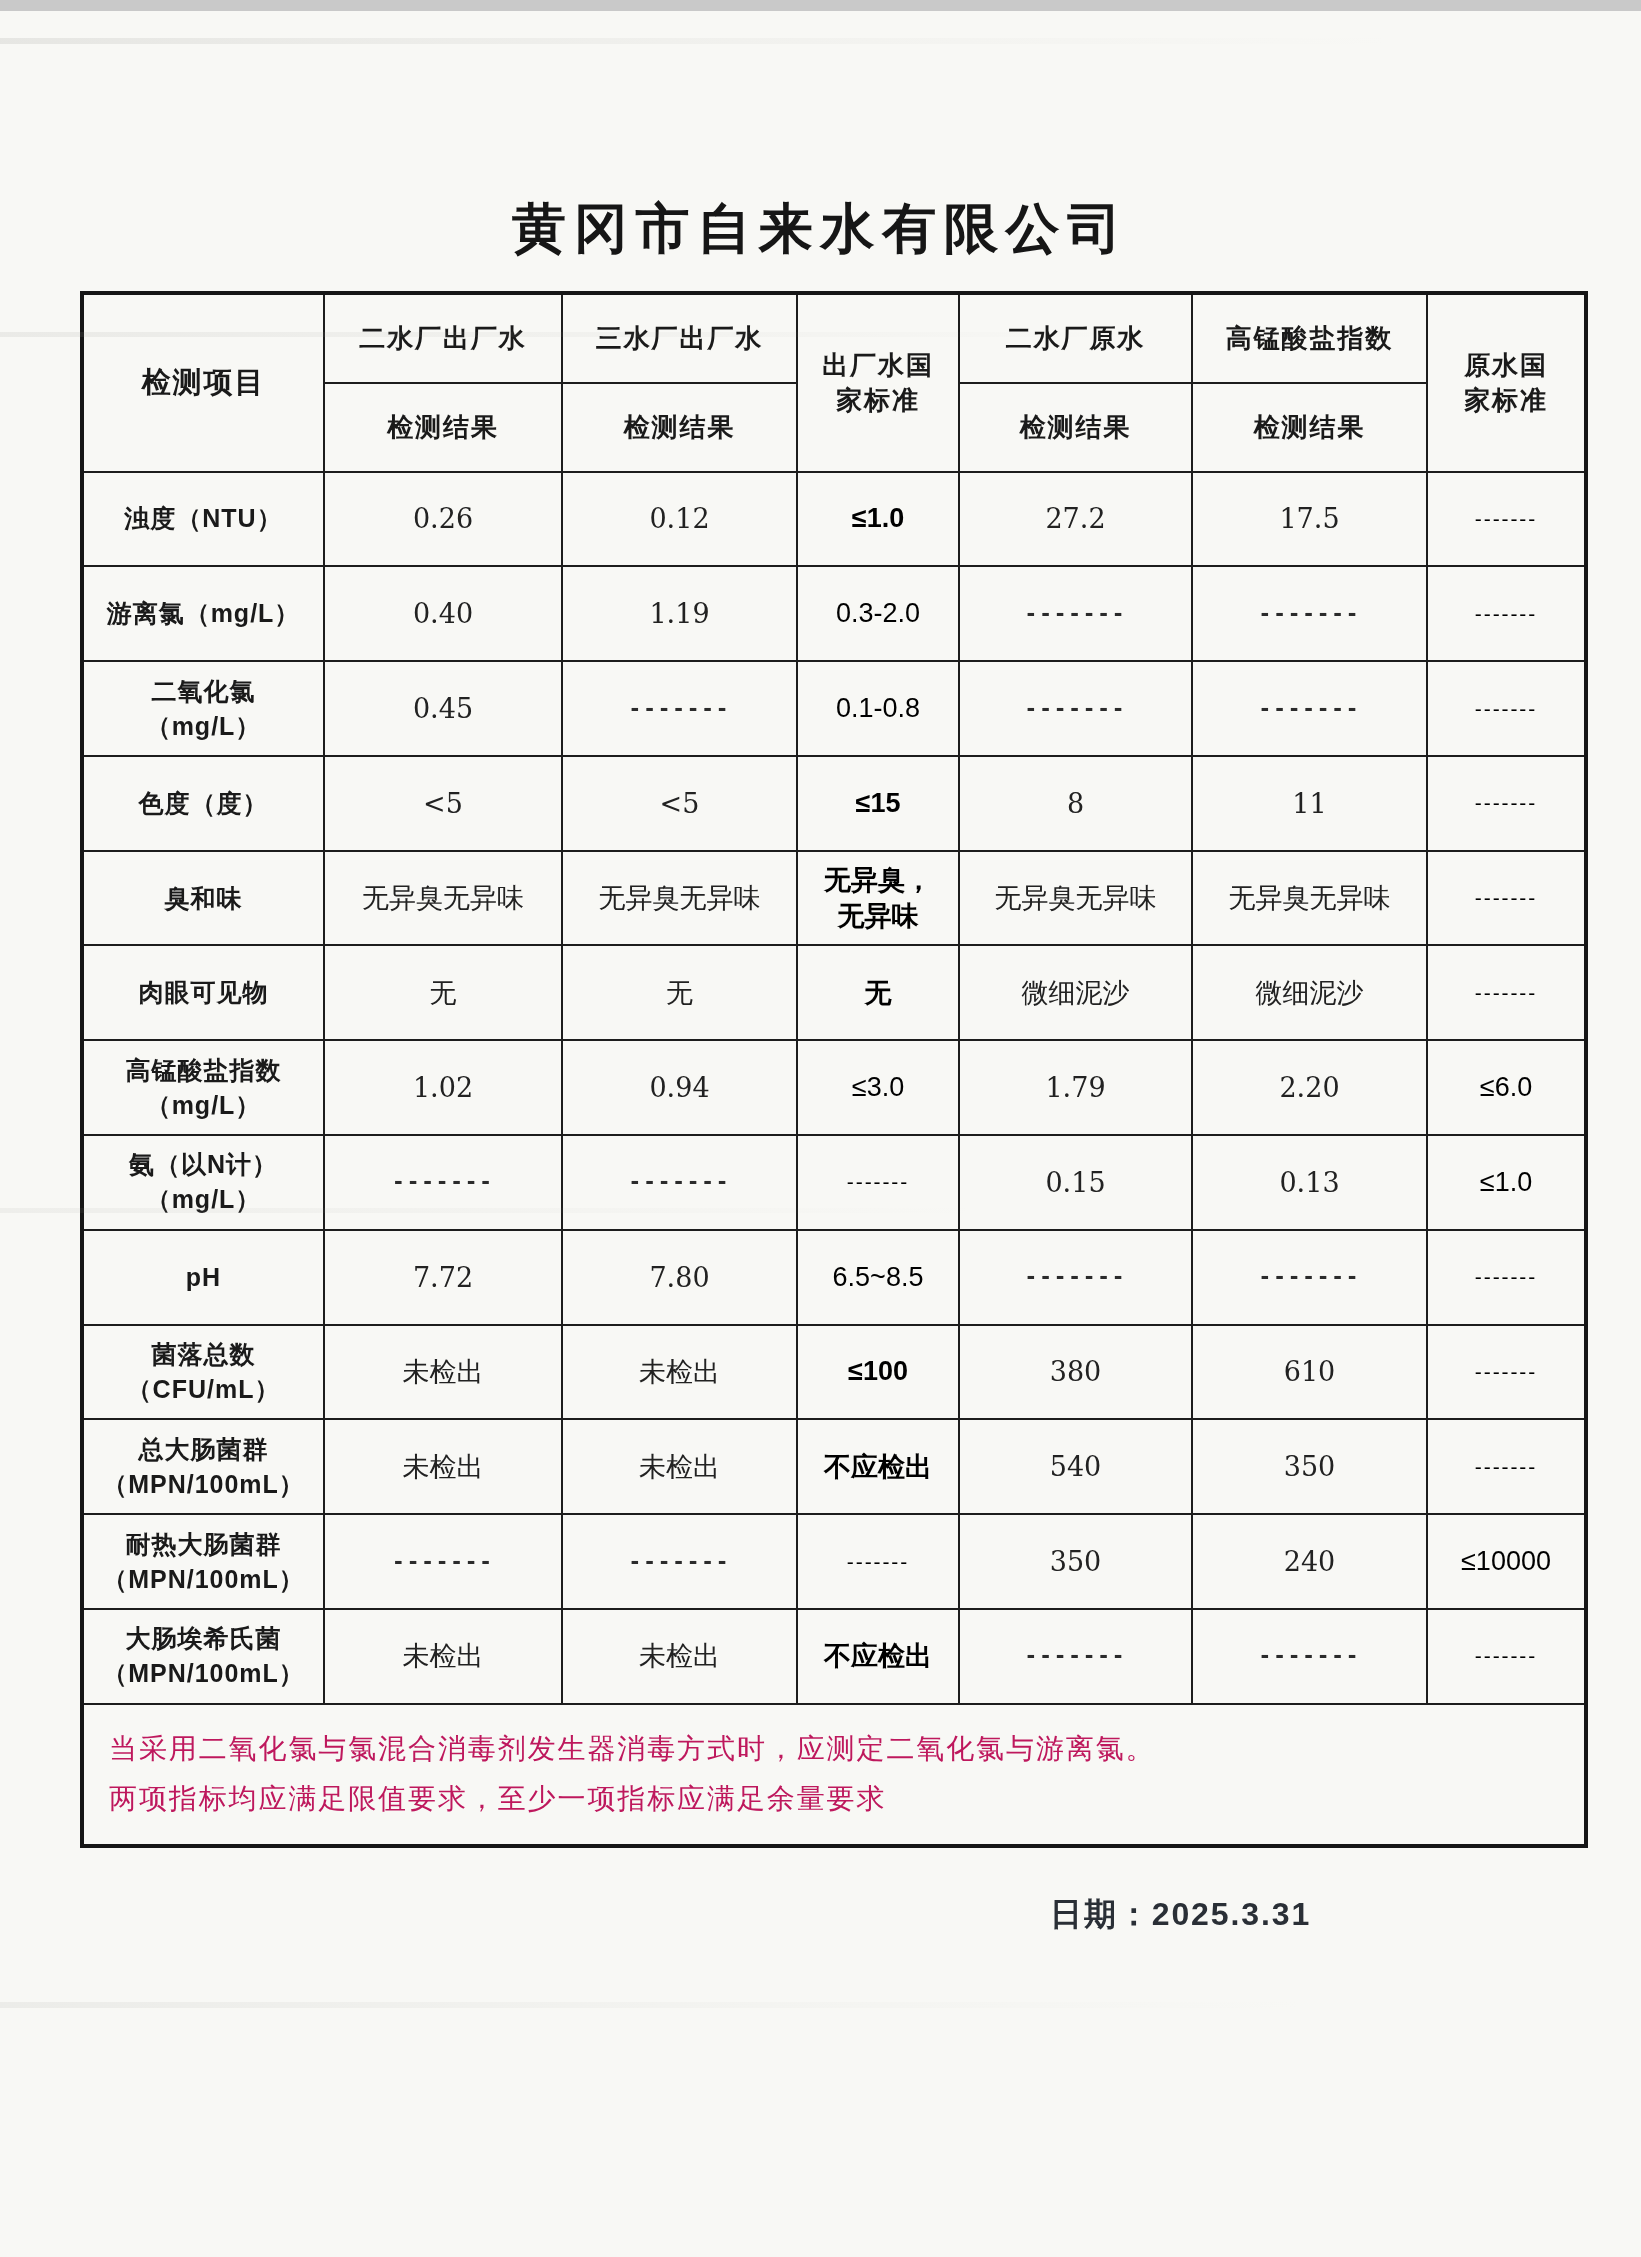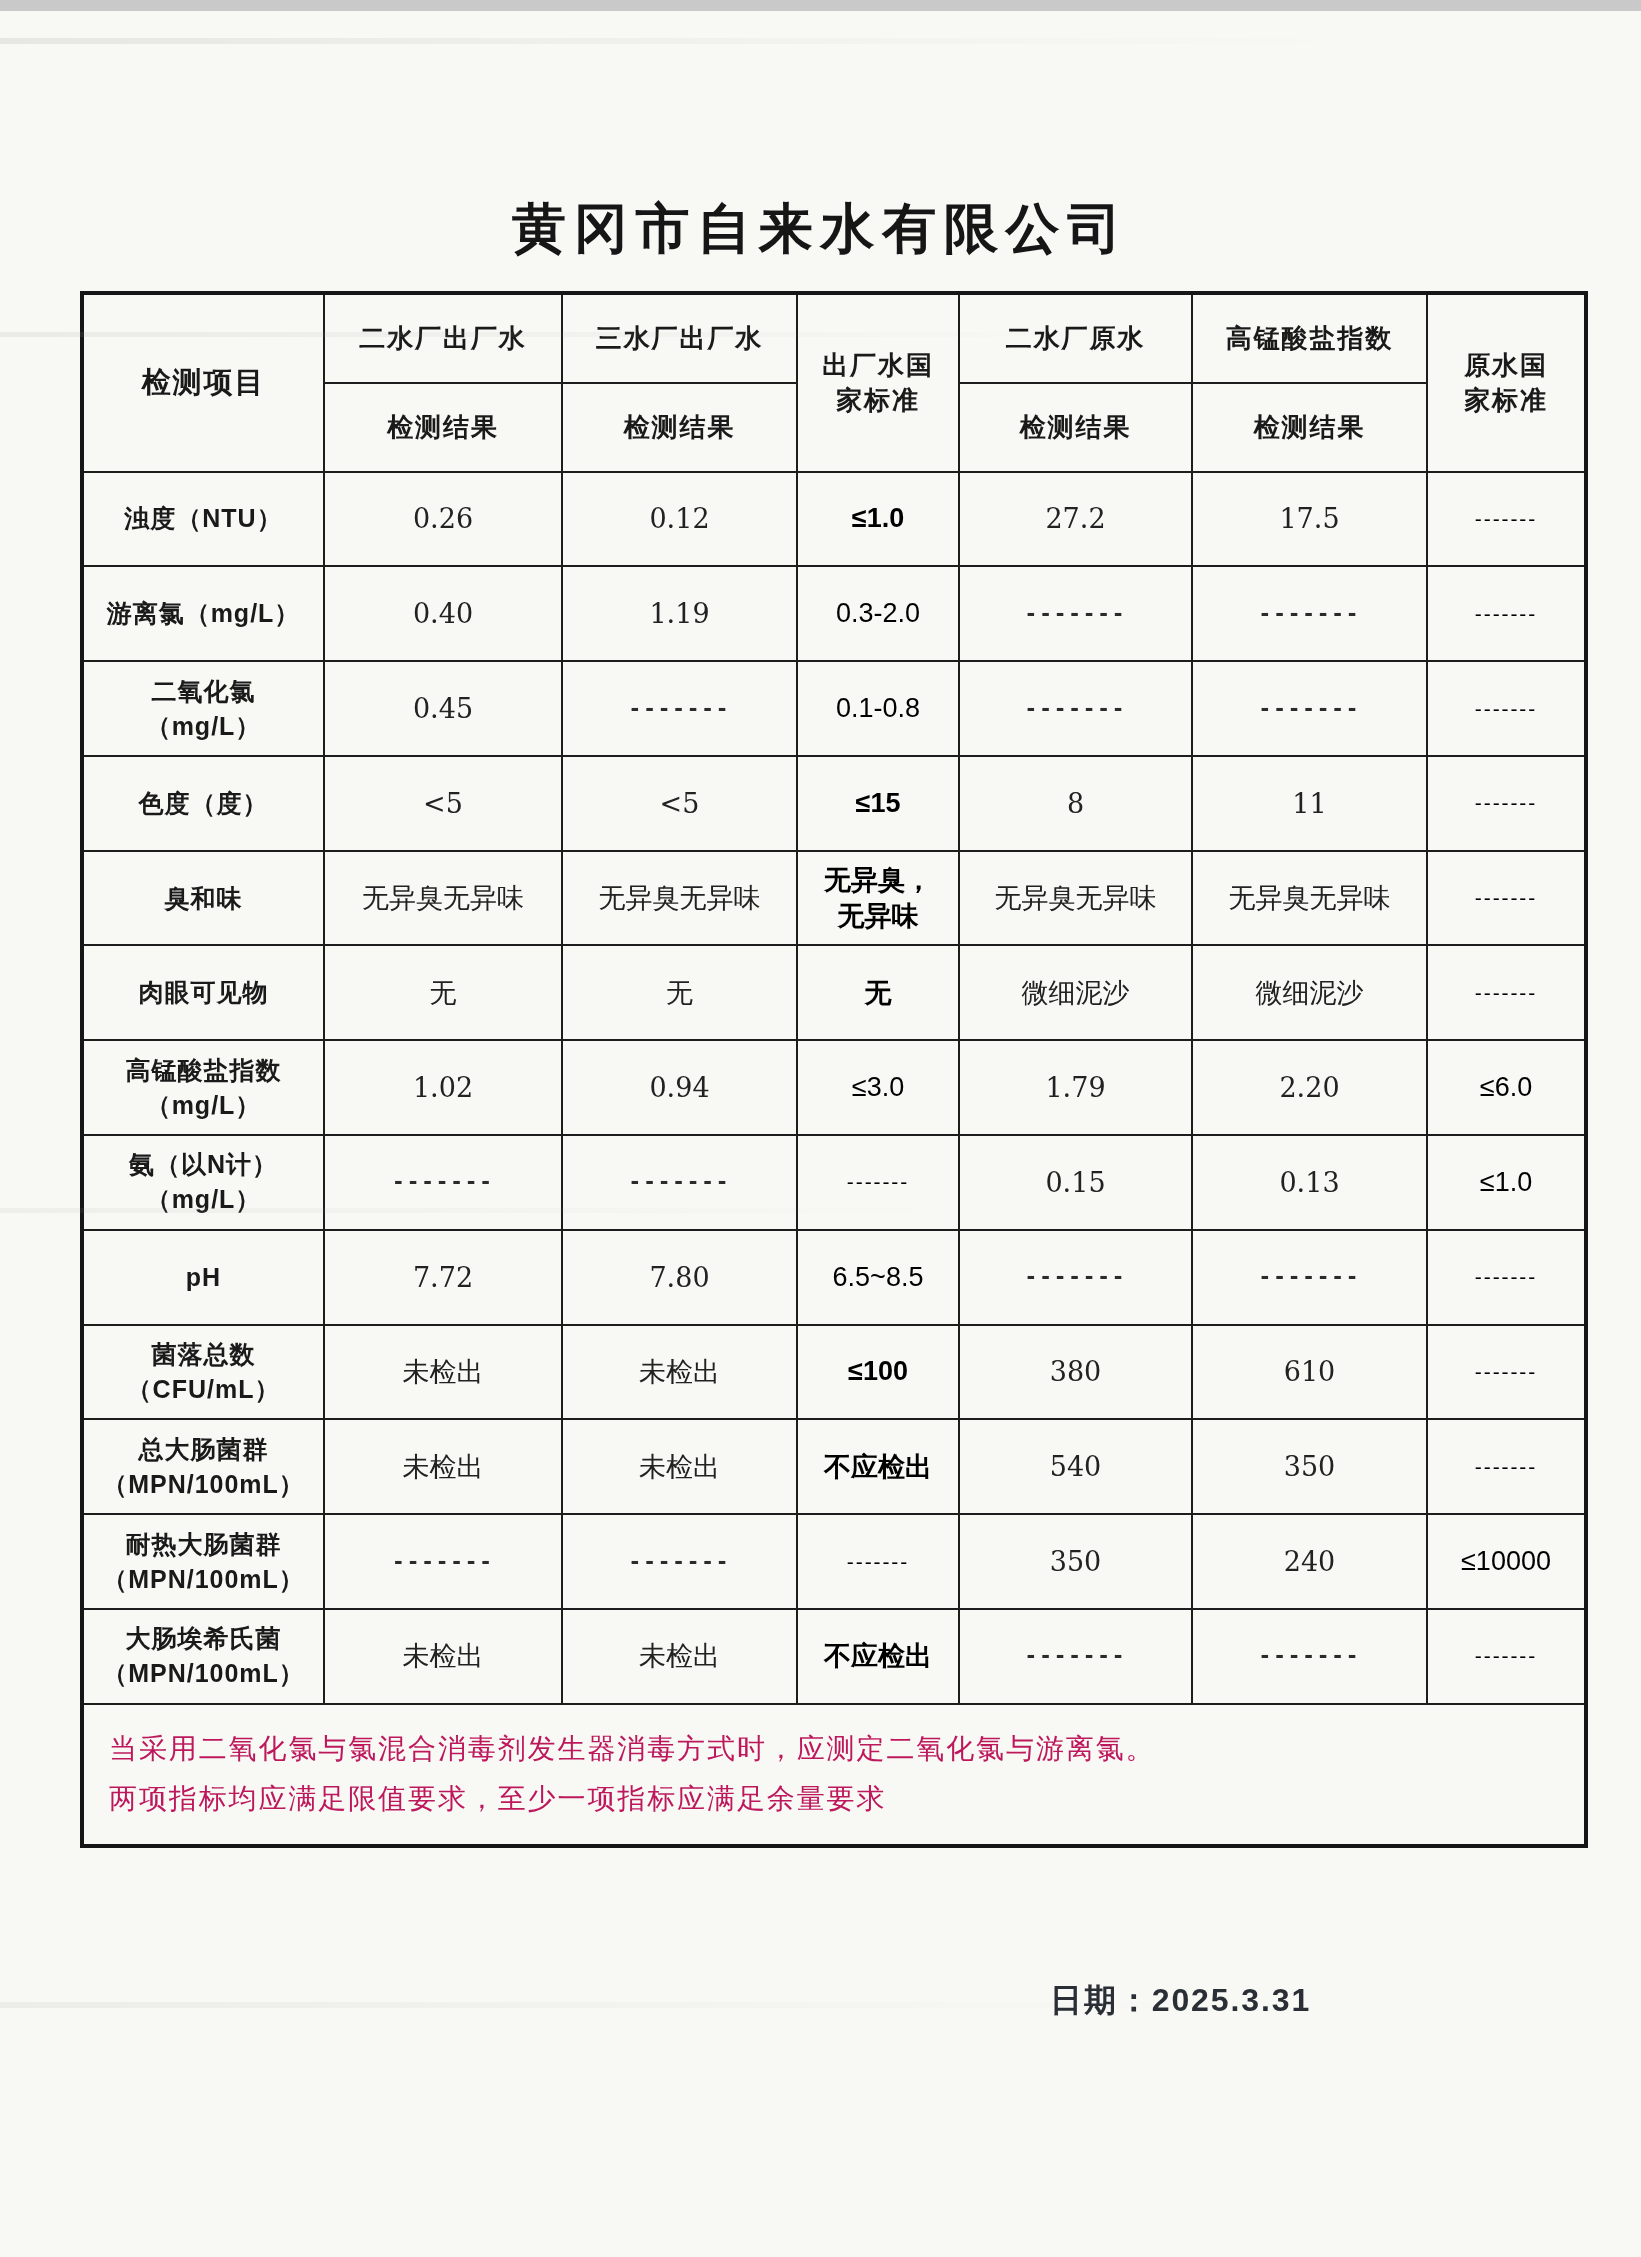--- a/index.html
+++ b/index.html
@@ -63,21 +63,21 @@
     font-size:21px; font-weight:700; letter-spacing:1.9px; color:#2b2b2b;
   }
   .results td.note {
     text-align:left;
     font-family:"Liberation Sans", sans-serif;
     font-size:28px; font-weight:500;
     line-height:1.8; letter-spacing:1.9px;
     padding:19.3px 25px; height:auto; color:#be185d;
   }
   .date-line {
-    position:absolute; left:1050px; top:1968px;
+    position:absolute; left:1050px; top:1882px;
     font-size:32px; font-weight:700; letter-spacing:1.9px; color:#2a2f36;
   }
 </style>
 </head>
 <body>
 
 <div class="page">
   <div class="streak s1"></div>
   <div class="streak s2"></div>
   <div class="streak s3"></div>

